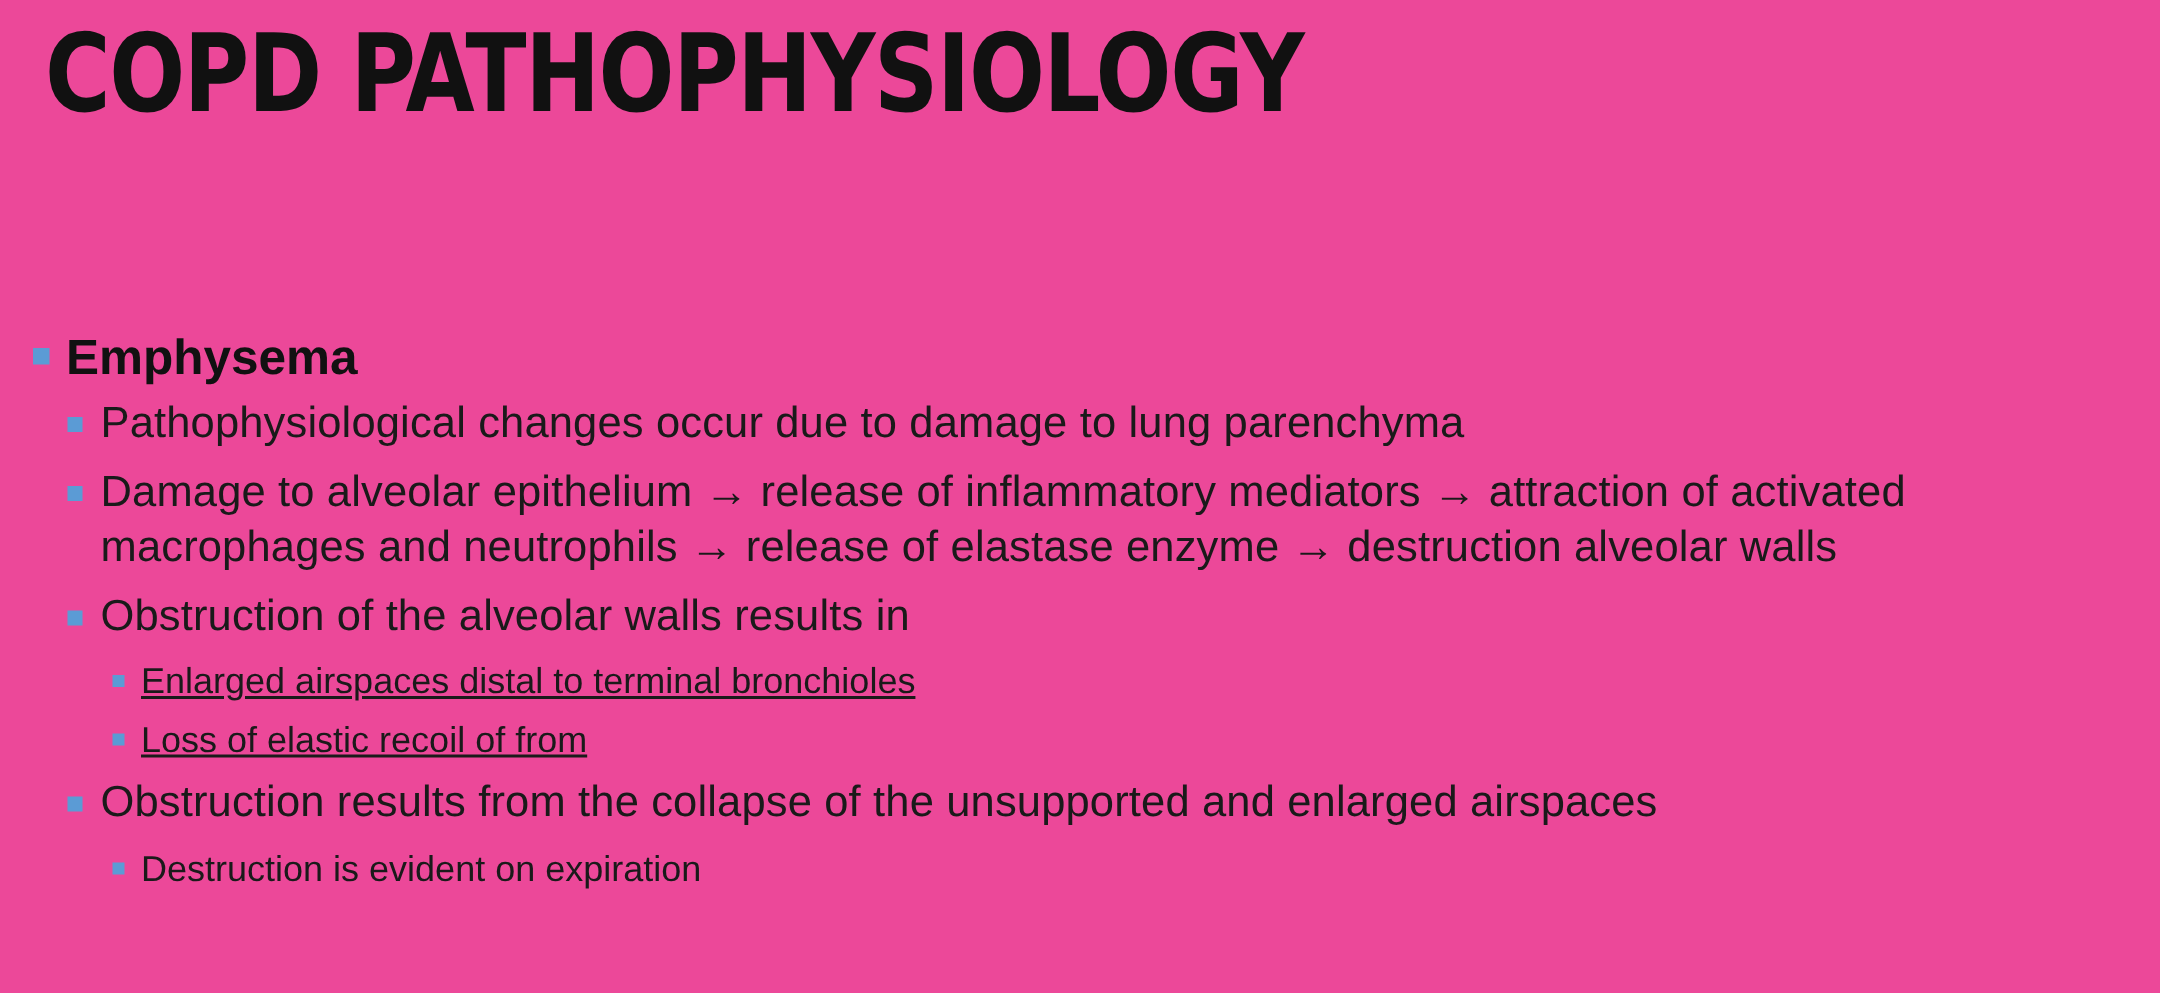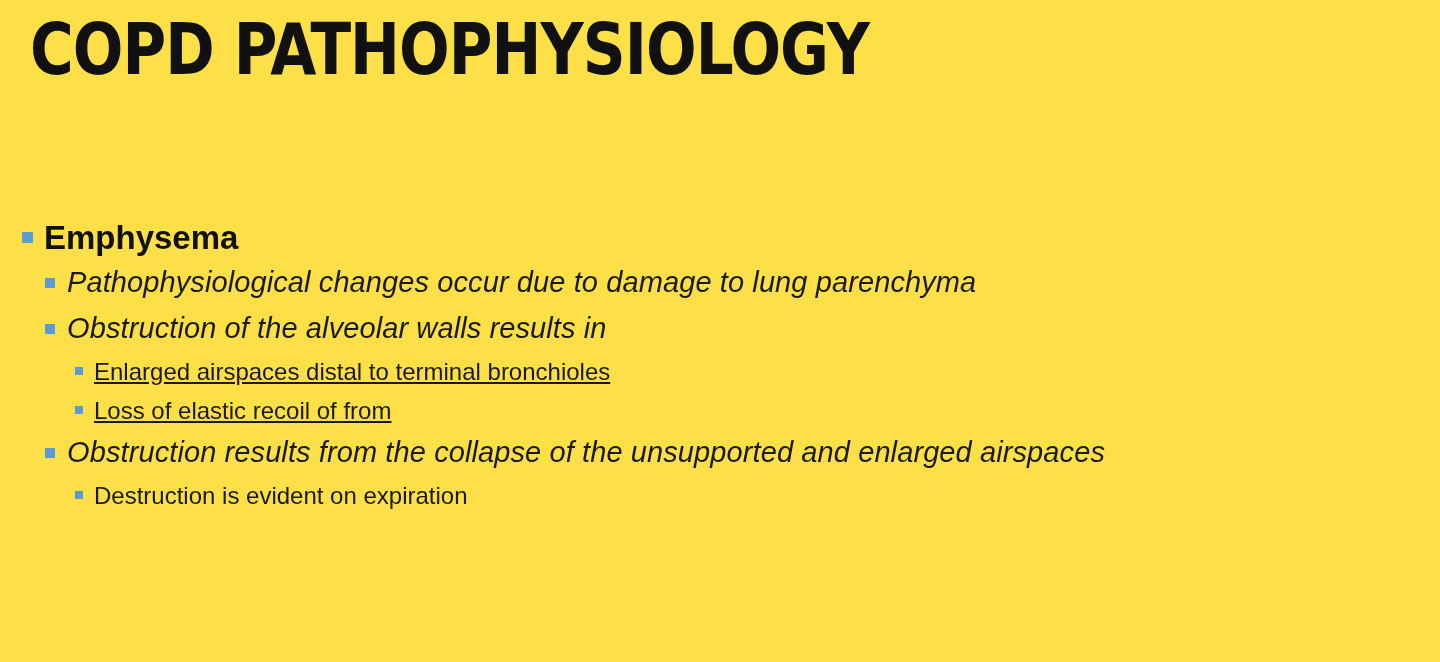--- a/index.html
+++ b/index.html
@@ -11,21 +11,21 @@
     width: 1440px;
     height: 662px;
     overflow: hidden;
     font-family: "Liberation Sans", sans-serif;
     color: #1a1a1a;
   }
   .slide {
     position: relative;
     width: 1440px;
     height: 662px;
-    background: #fde047;
+    background: #ec4899;
     box-sizing: border-box;
   }
   .slide-title {
     position: absolute;
     left: 30px;
     top: 8px;
     font-family: "DejaVu Sans Condensed", "Liberation Sans Narrow", "Liberation Sans", sans-serif;
     font-size: 72px;
     font-weight: 700;
     letter-spacing: -1px;
@@ -74,21 +74,20 @@
     font-size: 33px;
     font-weight: 700;
     line-height: 1.2;
     color: #111111;
   }
 
   
   .l2 {
     padding-left: 45px;
     margin-bottom: 9px;
-    font-style: italic;
   }
   .l2 > .bullet {
     width: 10px;
     height: 10px;
     left: 23px;
     top: 14px;
   }
   .l2 > .txt {
     font-size: 29px;
     font-weight: 400;
@@ -135,20 +134,21 @@
         <span class="txt">Emphysema</span>
       </li>
 
       <li class="item l2">
         <span class="bullet"></span>
         <span class="txt">Pathophysiological changes occur due to damage to lung parenchyma</span>
       </li>
 
       <li class="item l2">
         <span class="bullet"></span>
+        <span class="txt">Damage to alveolar epithelium → release of inflammatory mediators → attraction of activated macrophages and neutrophils → release of elastase enzyme → destruction alveolar walls</span>
       </li>
 
       <li class="item l2">
         <span class="bullet"></span>
         <span class="txt">Obstruction of the alveolar walls results in</span>
       </li>
 
       <li class="item l3">
         <span class="bullet"></span>
         <span class="txt">Enlarged airspaces distal to terminal bronchioles</span>

